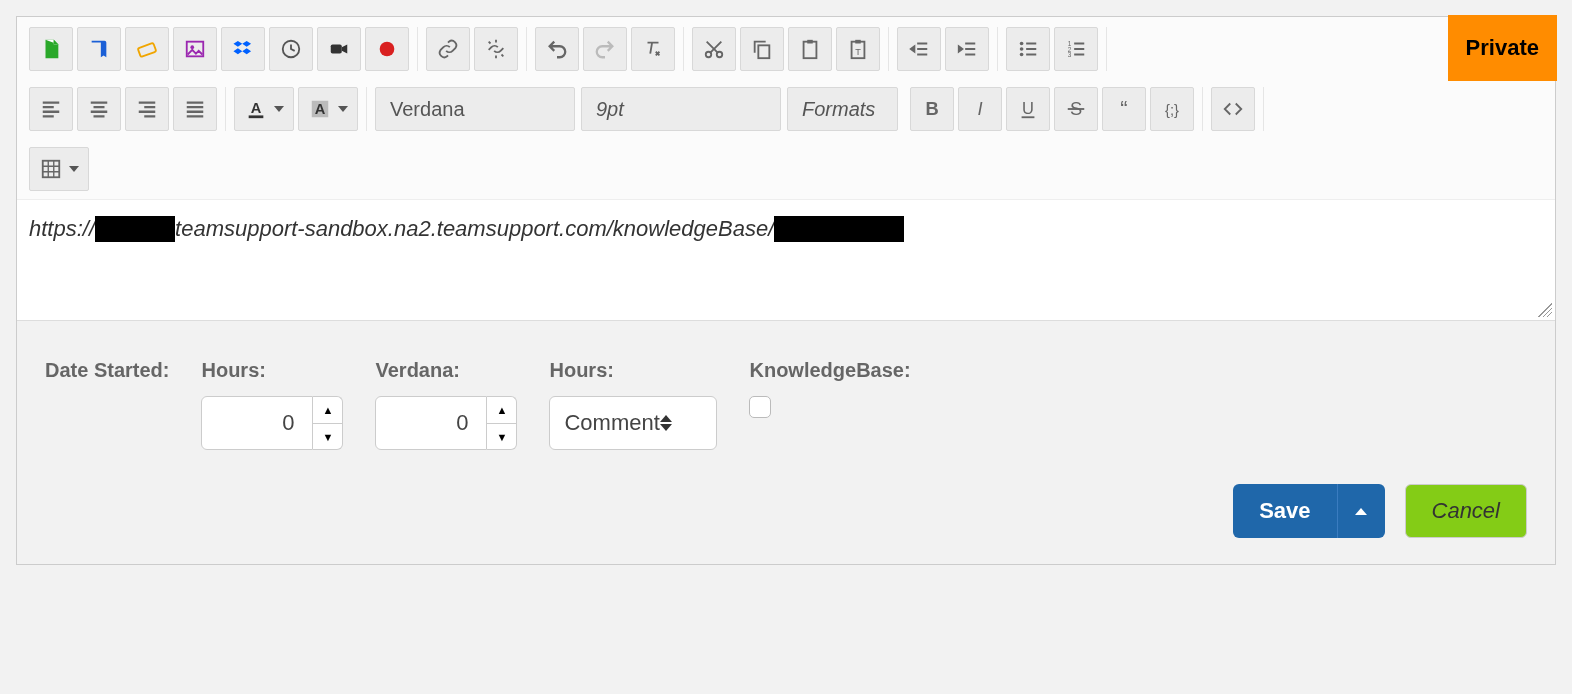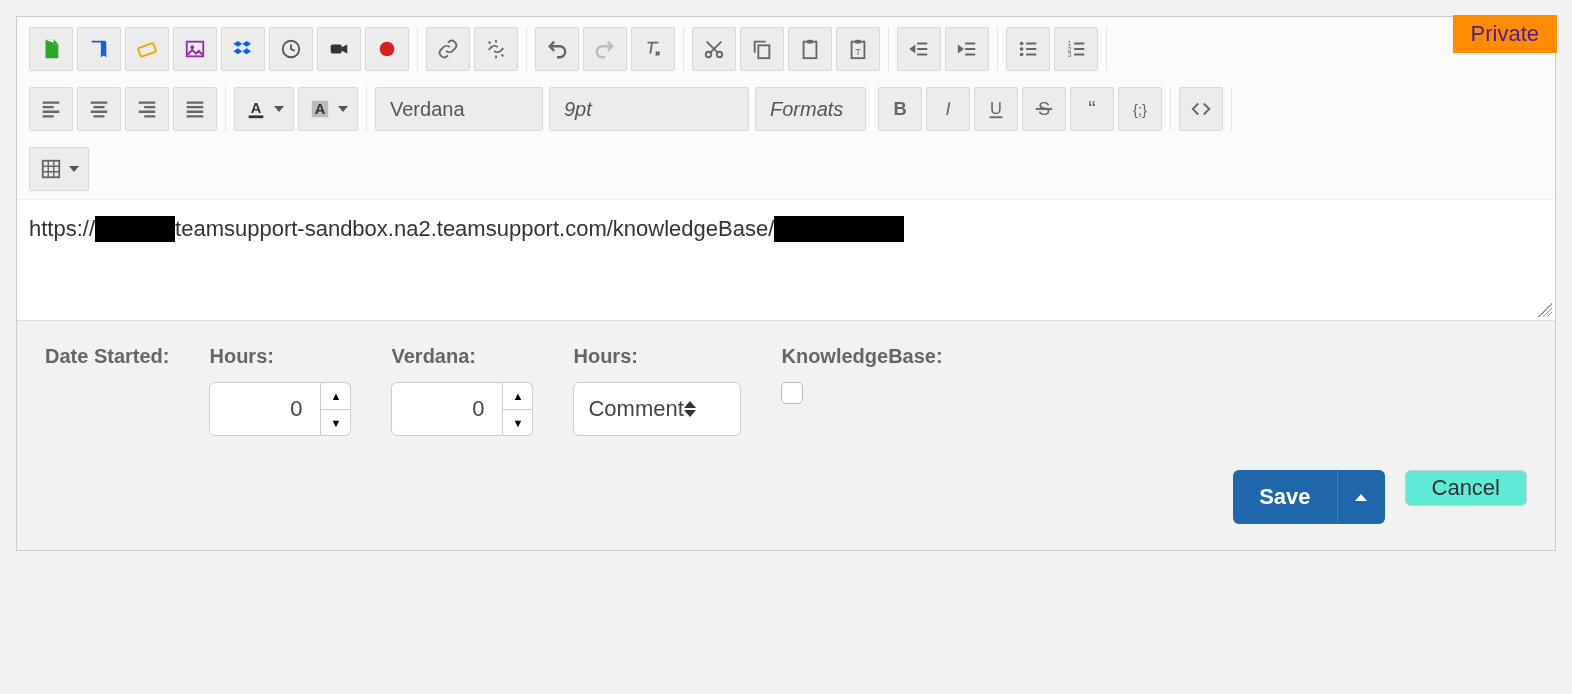--- a/index.html
+++ b/index.html
@@ -14,24 +14,24 @@
   .panel {
     background: #fff;
     border: 1px solid #ccc;
     position: relative;
   }
   .private-badge {
     position: absolute;
     top: -2px;
     right: -2px;
     background: #ff8c00;
-    color: #4c1d95;
-    font-weight: 400;
+    color: #000000;
+    font-weight: 700;
     font-size: 22px;
-    padding: 6px 18px;
+    padding: 20px 18px;
   }
   .toolbar {
     padding: 10px 12px 8px;
     background: #fbfbfb;
     border-bottom: 1px solid #eee;
     display: flex;
     flex-wrap: wrap;
     gap: 6px;
     align-items: center;
   }
@@ -69,51 +69,53 @@
     background: #ececec;
     border: 1px solid #d8d8d8;
     font-size: 20px;
     color: #555;
     padding: 0 14px;
     display: flex;
     align-items: center;
     border-radius: 2px;
     cursor: pointer;
   }
-  .tb-select.font { width: 168px; }
+  .tb-select.font { width: 200px; }
   .tb-select.size { width: 200px; font-style: italic; }
   .tb-select.formats { gap:8px;font-style:italic; }
   .row-break { flex-basis: 100%; height: 4px; }
   .editor-body {
     padding: 16px 12px 60px;
     font-size: 22px;
     background:#fff;
     position:relative;
     min-height:120px;
+    font-style:italic;
   }
   .editor-body .url-line { display:flex; align-items:center; }
   .redact { display:inline-block; background:#000; height:26px; }
   .resize-grip {
     position:absolute; right:3px; bottom:3px;
     width:14px; height:14px;
     background:
       linear-gradient(135deg, transparent 50%, #999 50%, #999 55%, transparent 55%,
                       transparent 65%, #999 65%, #999 70%, transparent 70%,
                       transparent 80%, #999 80%, #999 85%, transparent 85%);
   }
   .meta-area {
     background: #f2f2f2;
     border-top: 1px solid #ddd;
     padding: 24px 28px 26px;
   }
   .meta-row {
     display: flex;
-    gap: 40px;
+    gap: 32px;
     align-items: flex-start;
     flex-wrap: wrap;
+    margin-top: 14px;
   }
   .field label {
     display: block;
     font-size: 20px;
     font-weight: 600;
     color: #666;
     margin-bottom: 14px;
   }
   .date-wrap { display:flex; }
   .date-input {
@@ -179,23 +181,23 @@
     background:#1f67aa; color:#fff; border:none;
     height:54px; padding:0 26px; font-size:22px; font-weight:600;
     border-radius:6px 0 0 6px; cursor:pointer;
   }
   .btn-save-drop {
     background:#1f67aa; color:#fff; border:none; border-left:1px solid #3a7cc0;
     height:54px; width:48px; border-radius:0 6px 6px 0; cursor:pointer;
     display:flex; align-items:center; justify-content:center;
   }
   .btn-cancel {
-    background:#5eead4; color:#333; border:1px solid #ccc;
-    height:36px; padding:0 26px; font-size:22px;
-    border-radius:6px; cursor:pointer;
+    background:#84cc16; color:#333; border:1px solid #ccc;
+    height:54px; padding:0 26px; font-size:22px;
+    border-radius:6px; cursor:pointer;font-style:italic;
   }
   .caret-up-white {
     width:0;height:0;border-left:6px solid transparent;border-right:6px solid transparent;border-bottom:7px solid #fff;
   }
   .sort-arrows { display:flex; flex-direction:column; gap:2px; align-items:center;}
   .sort-arrows .up {width:0;height:0;border-left:6px solid transparent;border-right:6px solid transparent;border-bottom:7px solid #333;}
   .sort-arrows .down{width:0;height:0;border-left:6px solid transparent;border-right:6px solid transparent;border-top:7px solid #333;}
 </style>
 </head>
 <body>

